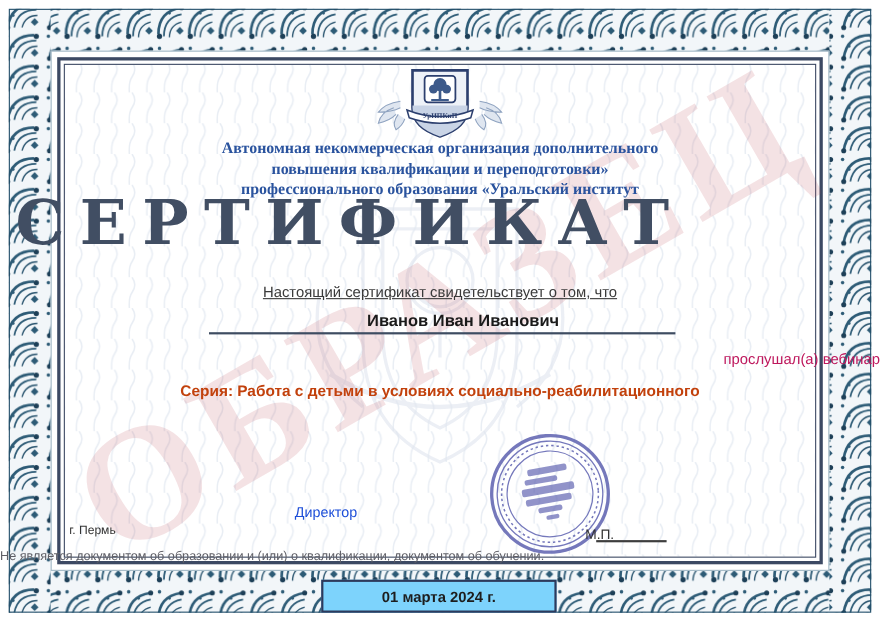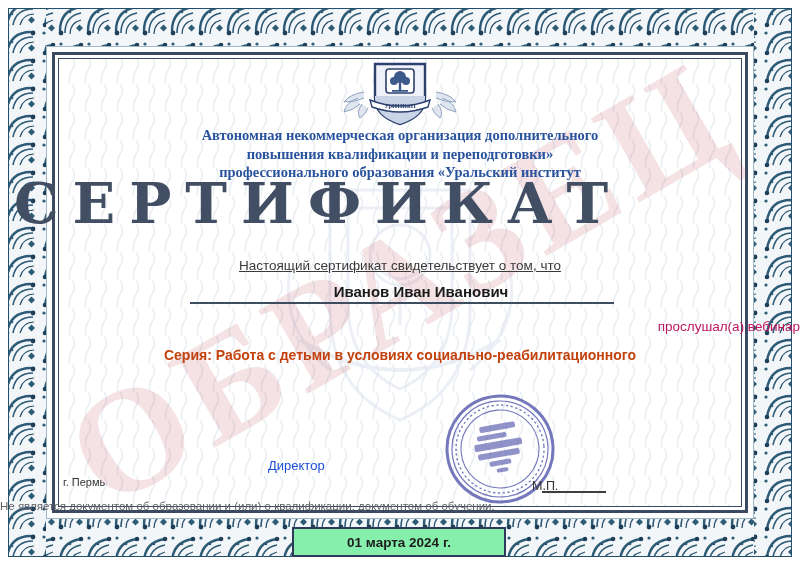--- a/index.html
+++ b/index.html
@@ -31,21 +31,21 @@
 
   .stamp { position:absolute; left:443px; top:392px; width:114px; height:114px; z-index:4; }
   .mp { position:absolute; left:500px; top:479px; font-size:12.5px; color:#333; z-index:5;margin-left:32px; }
   .sig-line { position:absolute; left:542px; top:491px; width:64px; height:2px; background:#3e3e3e; z-index:5; }
 
   .director { position:absolute; left:268px; top:458px; font-size:13px; line-height:1.25; color:#1d4ed8; z-index:4; }
   .city { position:absolute; left:63px; top:476px; font-size:11px; color:#333; z-index:4; }
 
   .disclaimer { position:absolute; top:500px; left:0; right:0; text-align:left; font-size:11.5px; color:#5f5f66; z-index:4; }
 
-  .date-box { position:absolute; left:292px; top:527px; width:214px; height:30px; background:#86efac; border:2px solid #2d3a5c; display:flex; align-items:center; justify-content:center; font-size:13.5px; font-weight:bold; color:#1d1d1d; z-index:6; }
+  .date-box { position:absolute; left:292px; top:527px; width:214px; height:30px; background:#7dd3fc; border:2px solid #2d3a5c; display:flex; align-items:center; justify-content:center; font-size:13.5px; font-weight:bold; color:#1d1d1d; z-index:6; }
 
   .emblem-watermark { position:absolute; left:270px; top:150px; width:260px; height:310px; z-index:1; opacity:0.65; }
 </style>
 </head>
 <body>
 
 <div class="page">
 
   <svg class="layer" width="800" height="565" aria-hidden="true">
     <defs>

